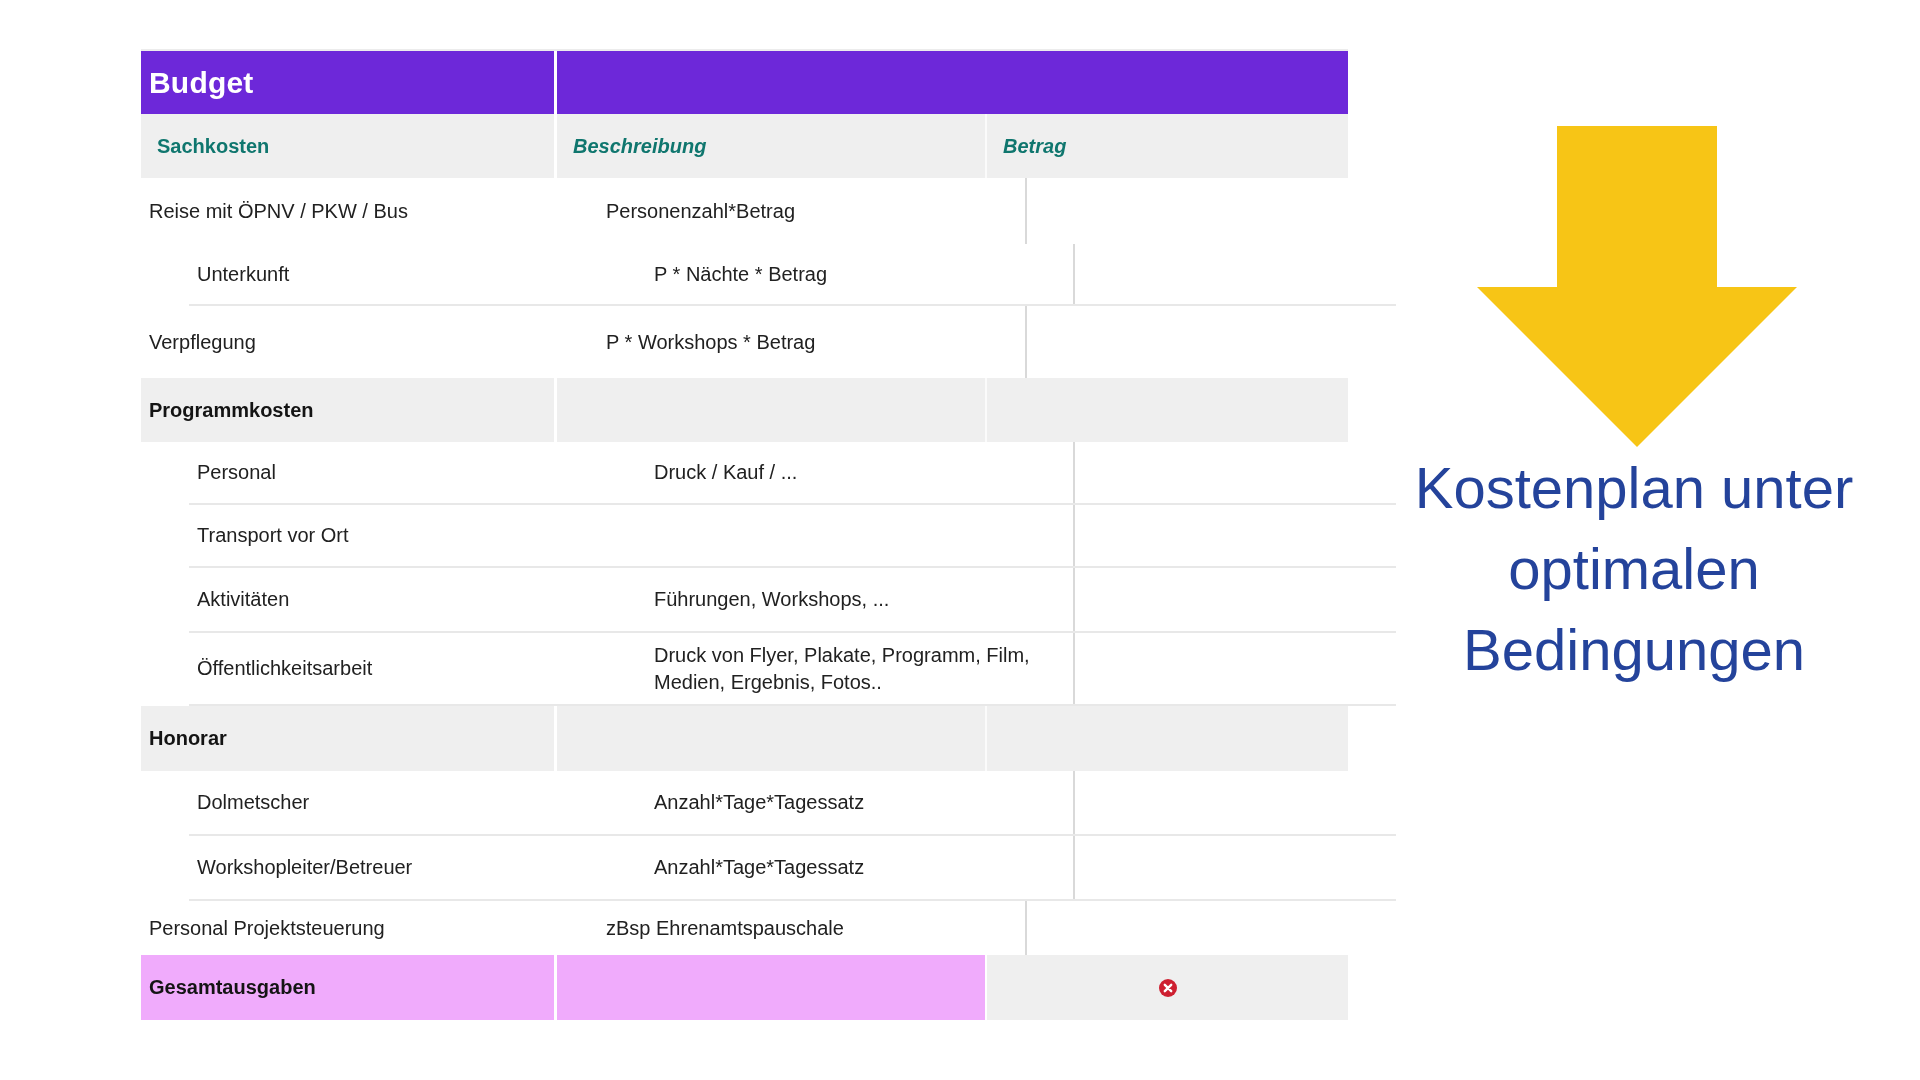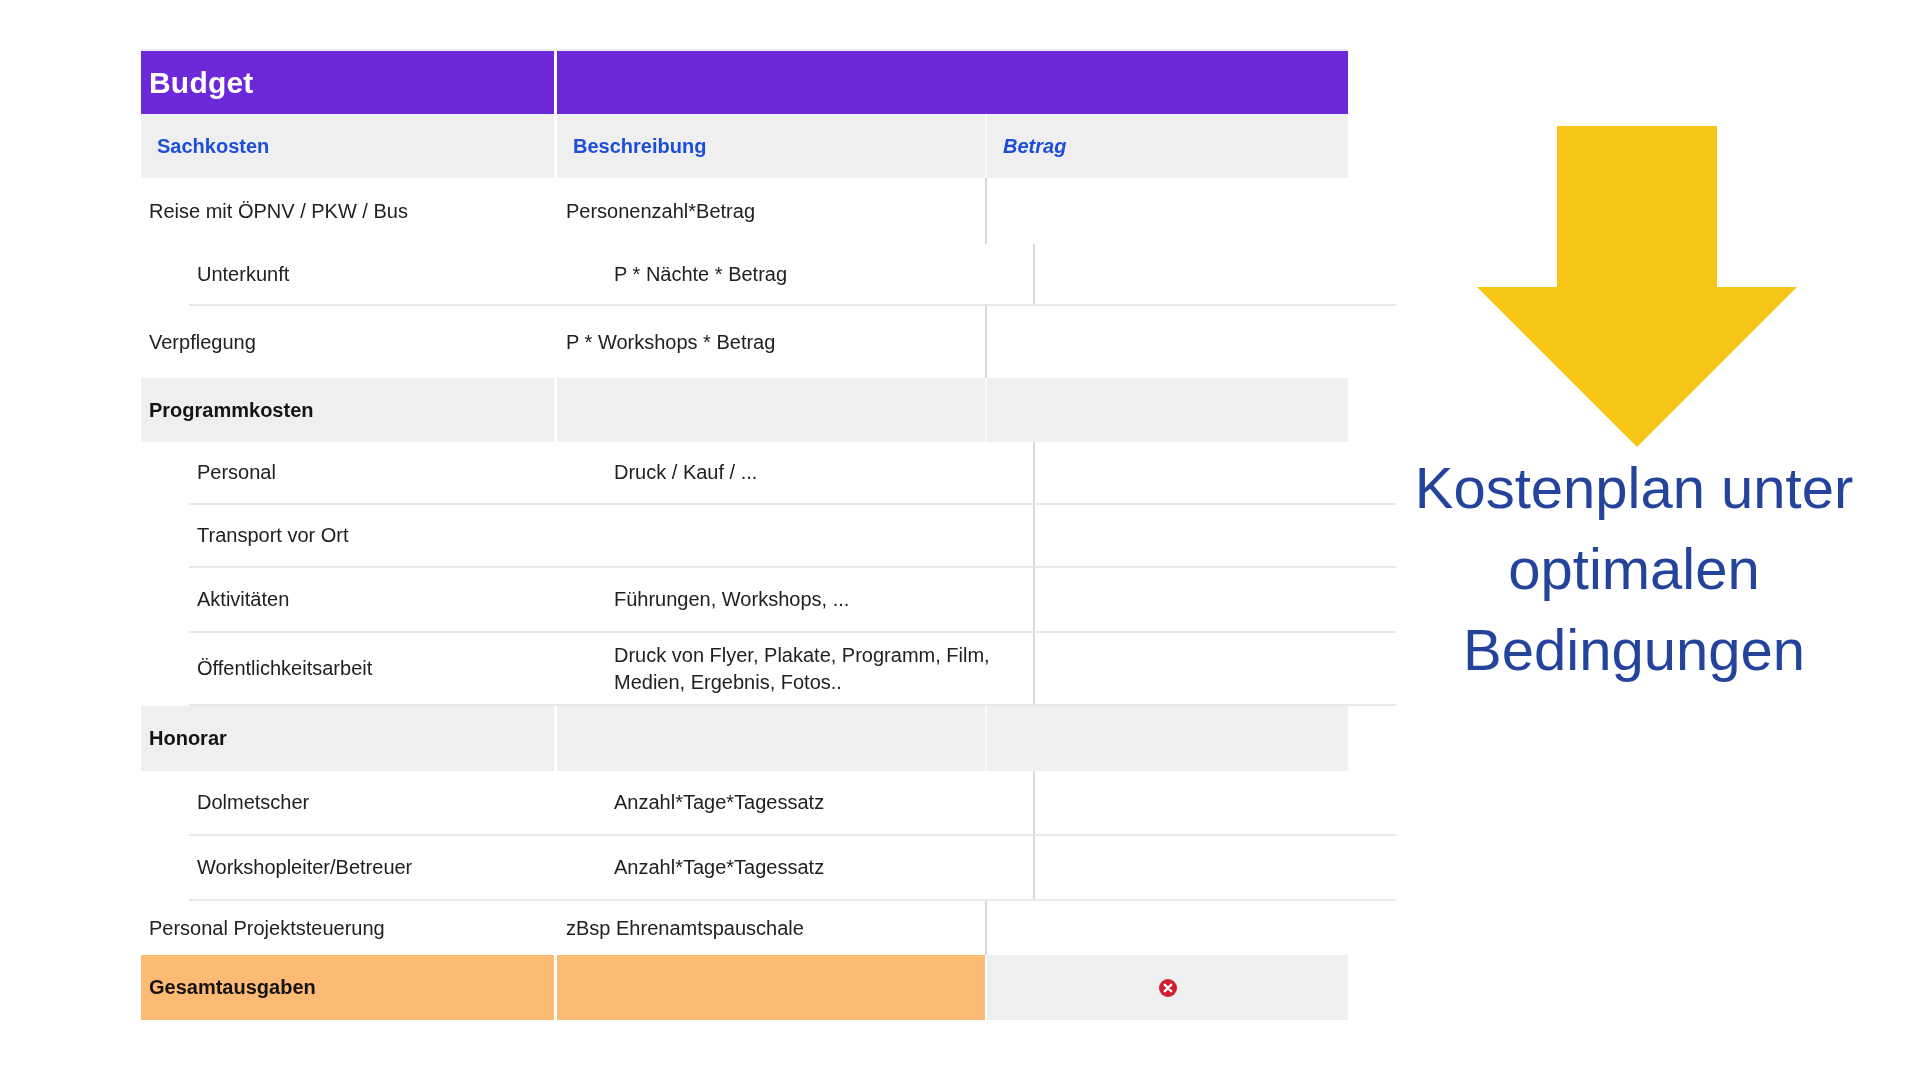--- a/index.html
+++ b/index.html
@@ -20,30 +20,30 @@
   .cell{box-sizing:border-box;display:flex;align-items:center;}
   .c1{width:416px;border-right:3px solid #ffffff;padding-left:8px;}
   .c2{width:430px;border-right:2px solid #d9d9d9;padding-left:9px;padding-right:22px;}
   .c3{flex:1;padding-left:9px;}
   .crest{flex:1;}
 
   .r-budget{height:63px;background:#6d28d9;}
   .budget-title{font-size:30px;font-weight:bold;color:#ffffff;letter-spacing:.2px;}
 
   .r-head{height:64px;background:#EFEFEF;}
-  .r-head .cell{font-size:20px;font-weight:bold;color:#1d4ed8;padding-left:16px;}
-  .r-head .c2,.r-section .c2{border-right-color:#fbfbfb;}
+  .r-head .cell{font-size:20px;font-weight:bold;color:#0f766e;padding-left:16px;}
+  .r-head .c2,.r-section .c2{border-right-color:#fbfbfb;font-style:italic;}
   .italic{font-style:italic;}
 
-  .r-data{height:65px;background:#ffffff;font-size:20px;color:#212121;}
+  .r-data{height:65px;background:#ffffff;font-size:20px;color:#212121;gap:40px;}
   .r-data.lined{border-bottom:2px solid #e8e8e8;margin-left:48px;}
 
   .r-section{height:64px;background:#EFEFEF;font-size:20px;font-weight:bold;color:#141414;}
 
-  .r-total{height:65px;background:#fdba74;font-size:20px;font-weight:bold;color:#141414;}
+  .r-total{height:65px;background:#f0abfc;font-size:20px;font-weight:bold;color:#141414;}
   .r-total .c2{border-right-color:#ffffff;}
   .r-total .c3{background:#EFEFEF;justify-content:center;padding-left:0;}
 
   .twolines{display:block;line-height:27px;}
   .twolines span{display:block;}
 
   .err-icon{width:18px;height:18px;display:block;}
 
   
   .down-arrow{position:absolute;left:1477px;top:126px;}

